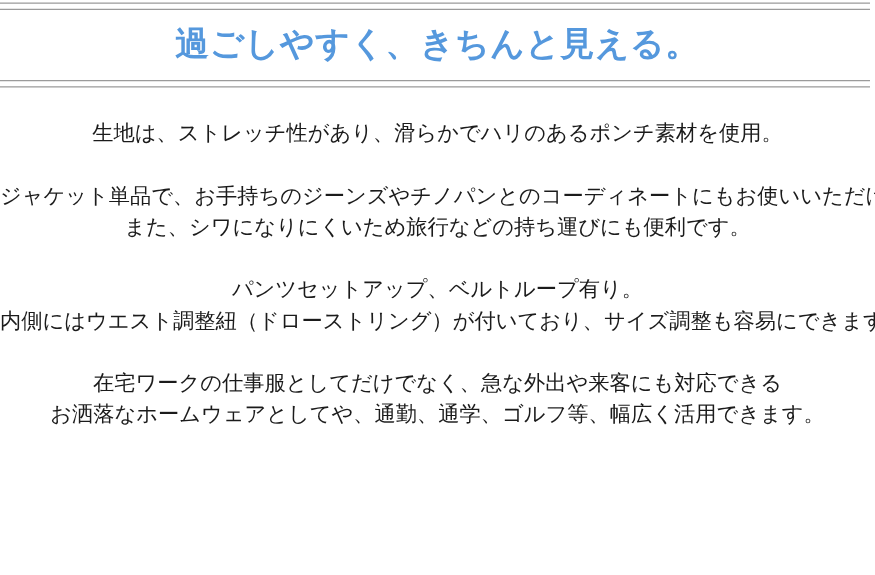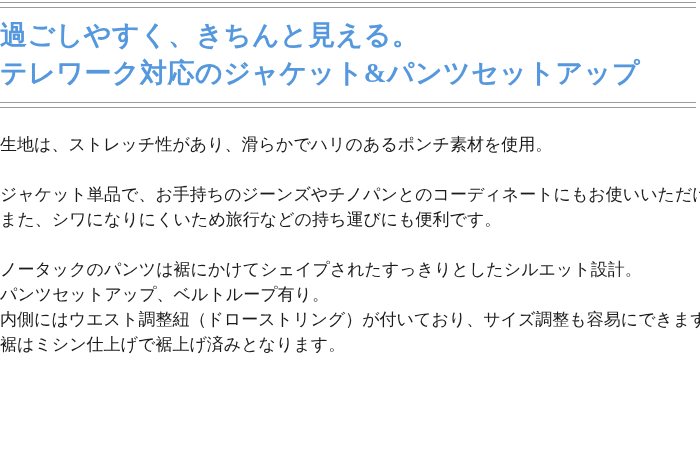--- a/index.html
+++ b/index.html
@@ -23,70 +23,73 @@
     width: 100%;
   }
   .dline {
     height: 6px;
     margin-right: 4px;
     border-top: 1px solid var(--border);
     border-bottom: 1px solid var(--border);
   }
   .banner-titles {
     padding: 8px 0 10px 0;
+    text-align: center;
   }
   .banner-title {
     color: var(--accent);
     font-size: 27px;
     line-height: 38px;
     font-weight: 600;
     letter-spacing: 0.5px;
     white-space: nowrap;
   }
   
   .bodytext {
     padding-top: 24px;
+    text-align: center;
     color: var(--text);
   }
   .para { margin-bottom: 25px; }
   .para:last-child { margin-bottom: 0; }
   .bline {
     font-size: 17px;
     line-height: 25px;
     white-space: nowrap;
   }
 </style>
 </head>
 <body>
 
 <div class="screen">
 
   <div class="banner">
     <div class="dline"></div>
     <div class="banner-titles">
       <div class="banner-title">過ごしやすく、きちんと見える。</div>
-      <div class="banner-title">テレワーク対応のジャケット&amp;パンツセットアップ</div>
     </div>
     <div class="dline"></div>
   </div>
 
   <div class="bodytext">
 
     <div class="para">
       <div class="bline">生地は、ストレッチ性があり、滑らかでハリのあるポンチ素材を使用。</div>
     </div>
 
     <div class="para">
       <div class="bline">ジャケット単品で、お手持ちのジーンズやチノパンとのコーディネートにもお使いいただけます。</div>
       <div class="bline">また、シワになりにくいため旅行などの持ち運びにも便利です。</div>
     </div>
 
     <div class="para">
-      <div class="bline">ノータックのパンツは裾にかけてシェイプされたすっきりとしたシルエット設計。</div>
       <div class="bline">パンツセットアップ、ベルトループ有り。</div>
       <div class="bline">内側にはウエスト調整紐（ドローストリング）が付いており、サイズ調整も容易にできます。</div>
-      <div class="bline">裾はミシン仕上げで裾上げ済みとなります。</div>
     </div>
 
+    <div class="para">
+      <div class="bline">在宅ワークの仕事服としてだけでなく、急な外出や来客にも対応できる</div>
+      <div class="bline">お洒落なホームウェアとしてや、通勤、通学、ゴルフ等、幅広く活用できます。</div>
+    </div>
 
   </div>
 
 </div>
 
 </body></html>

